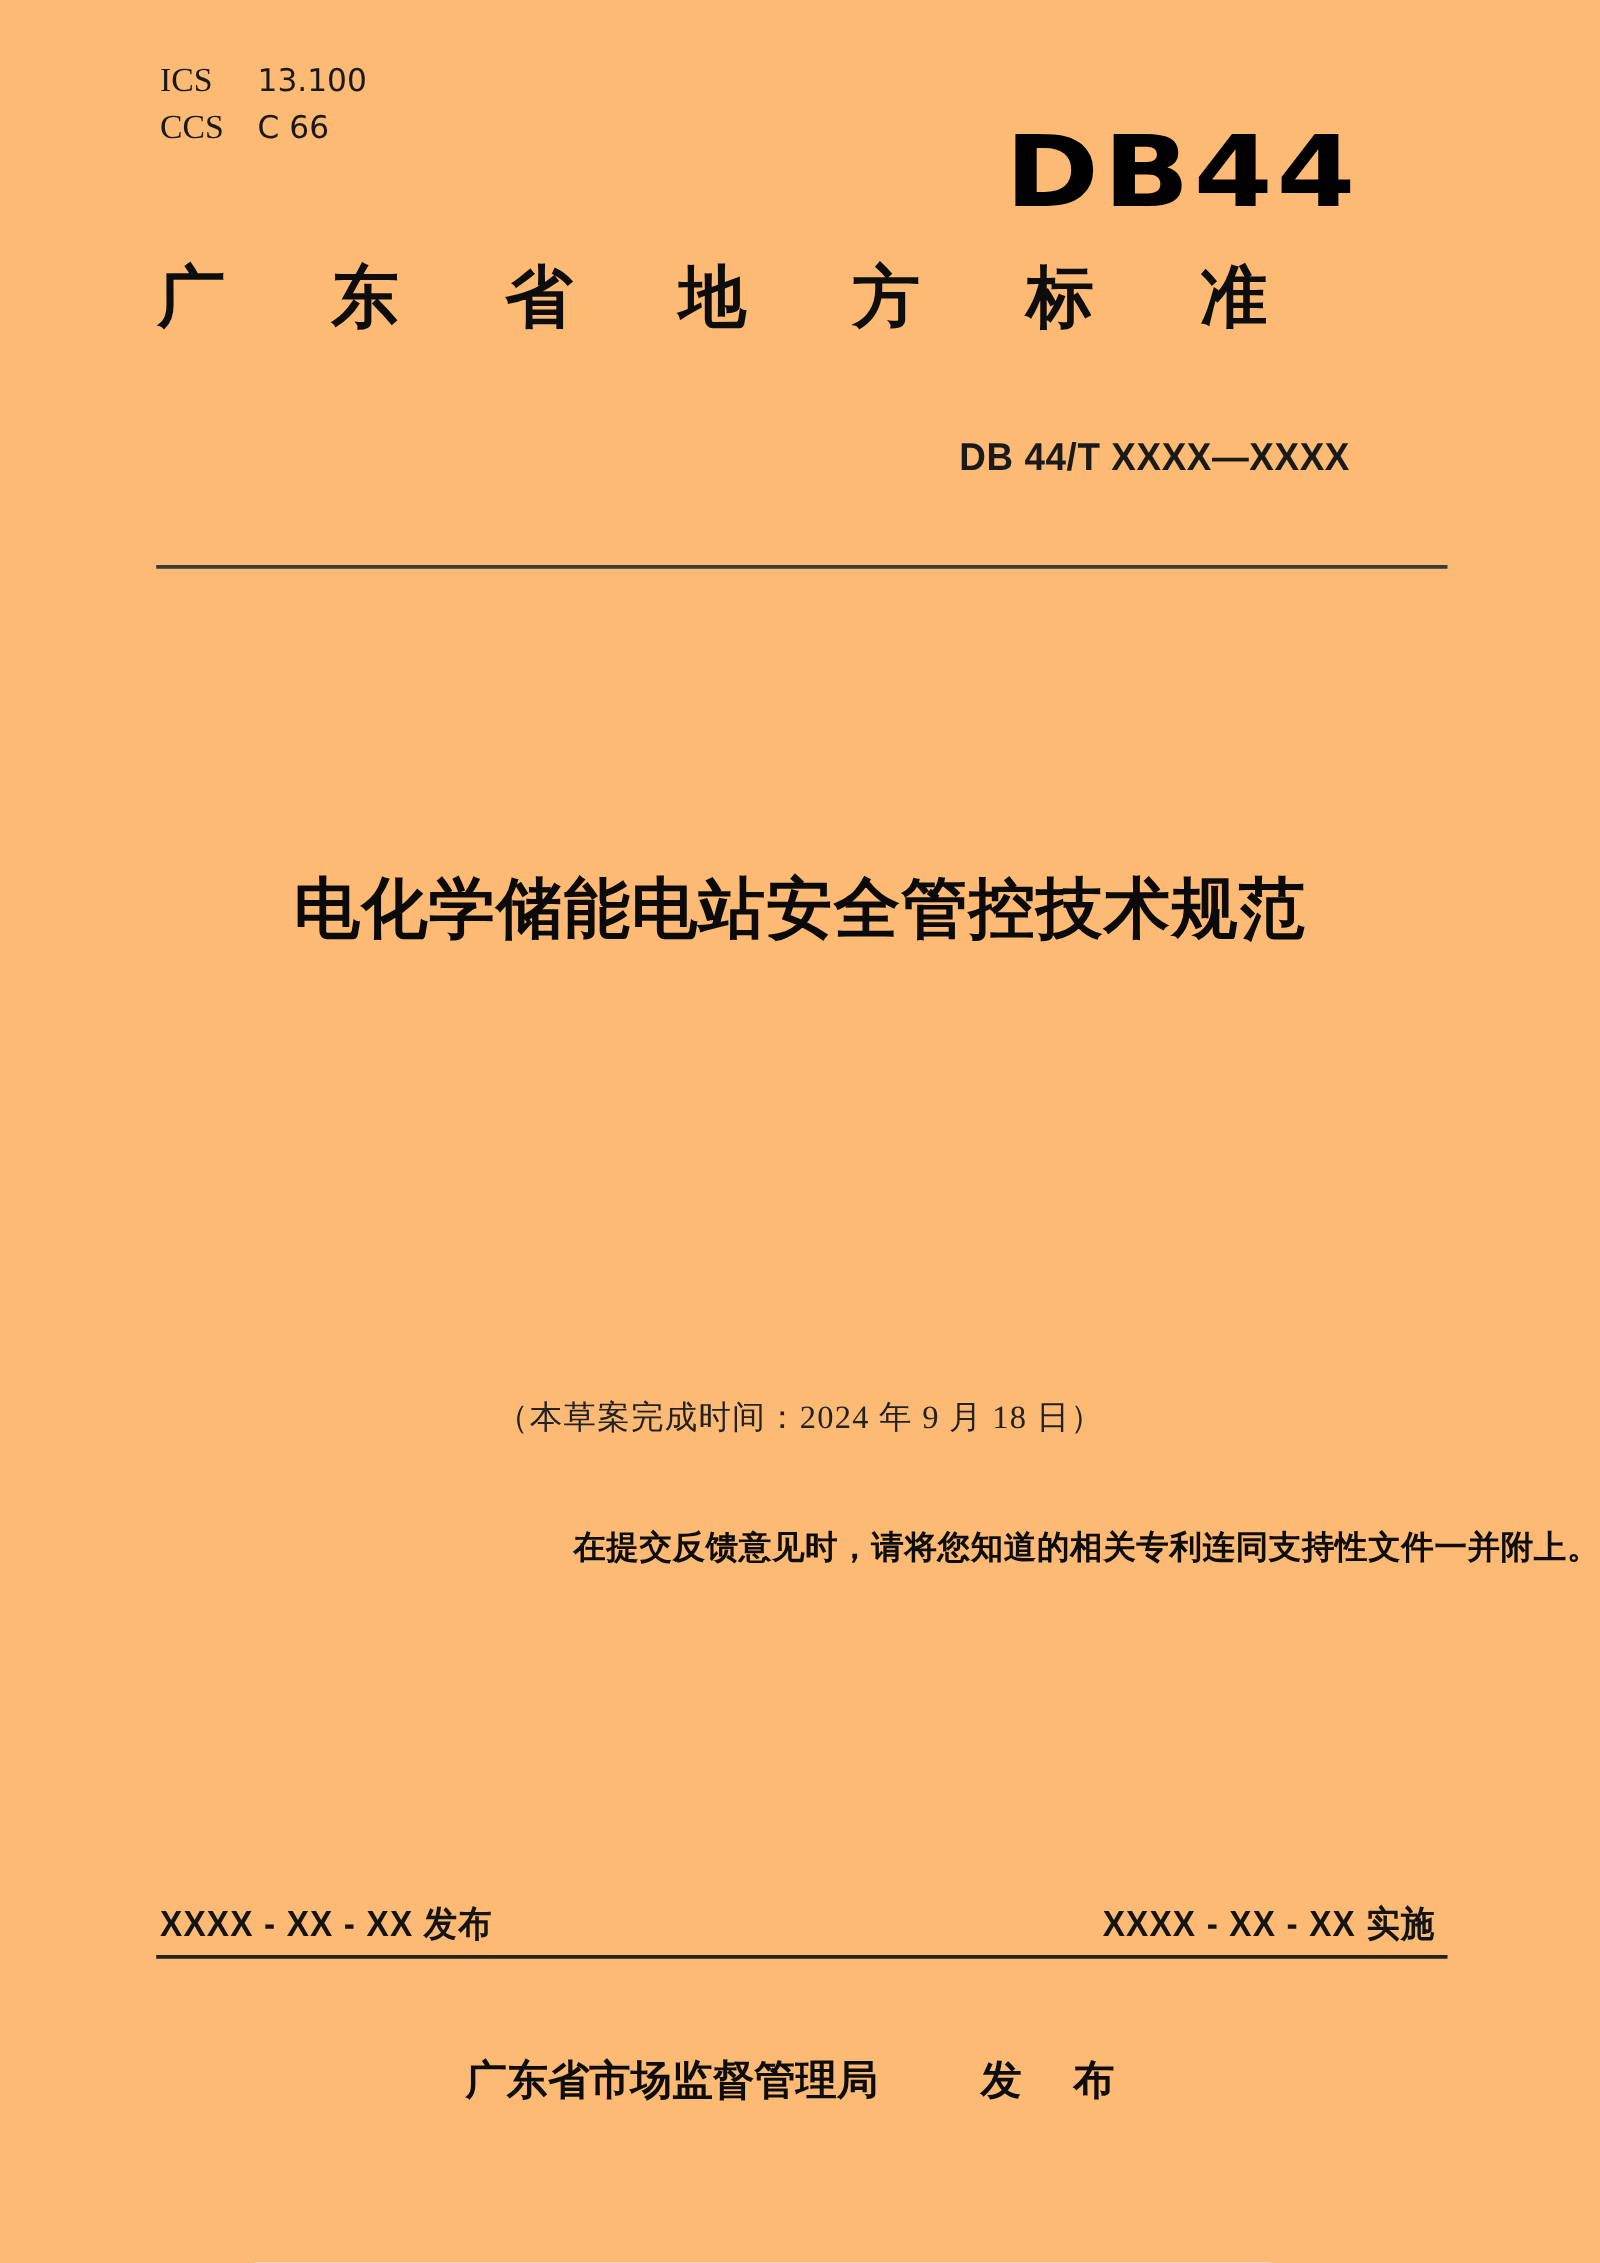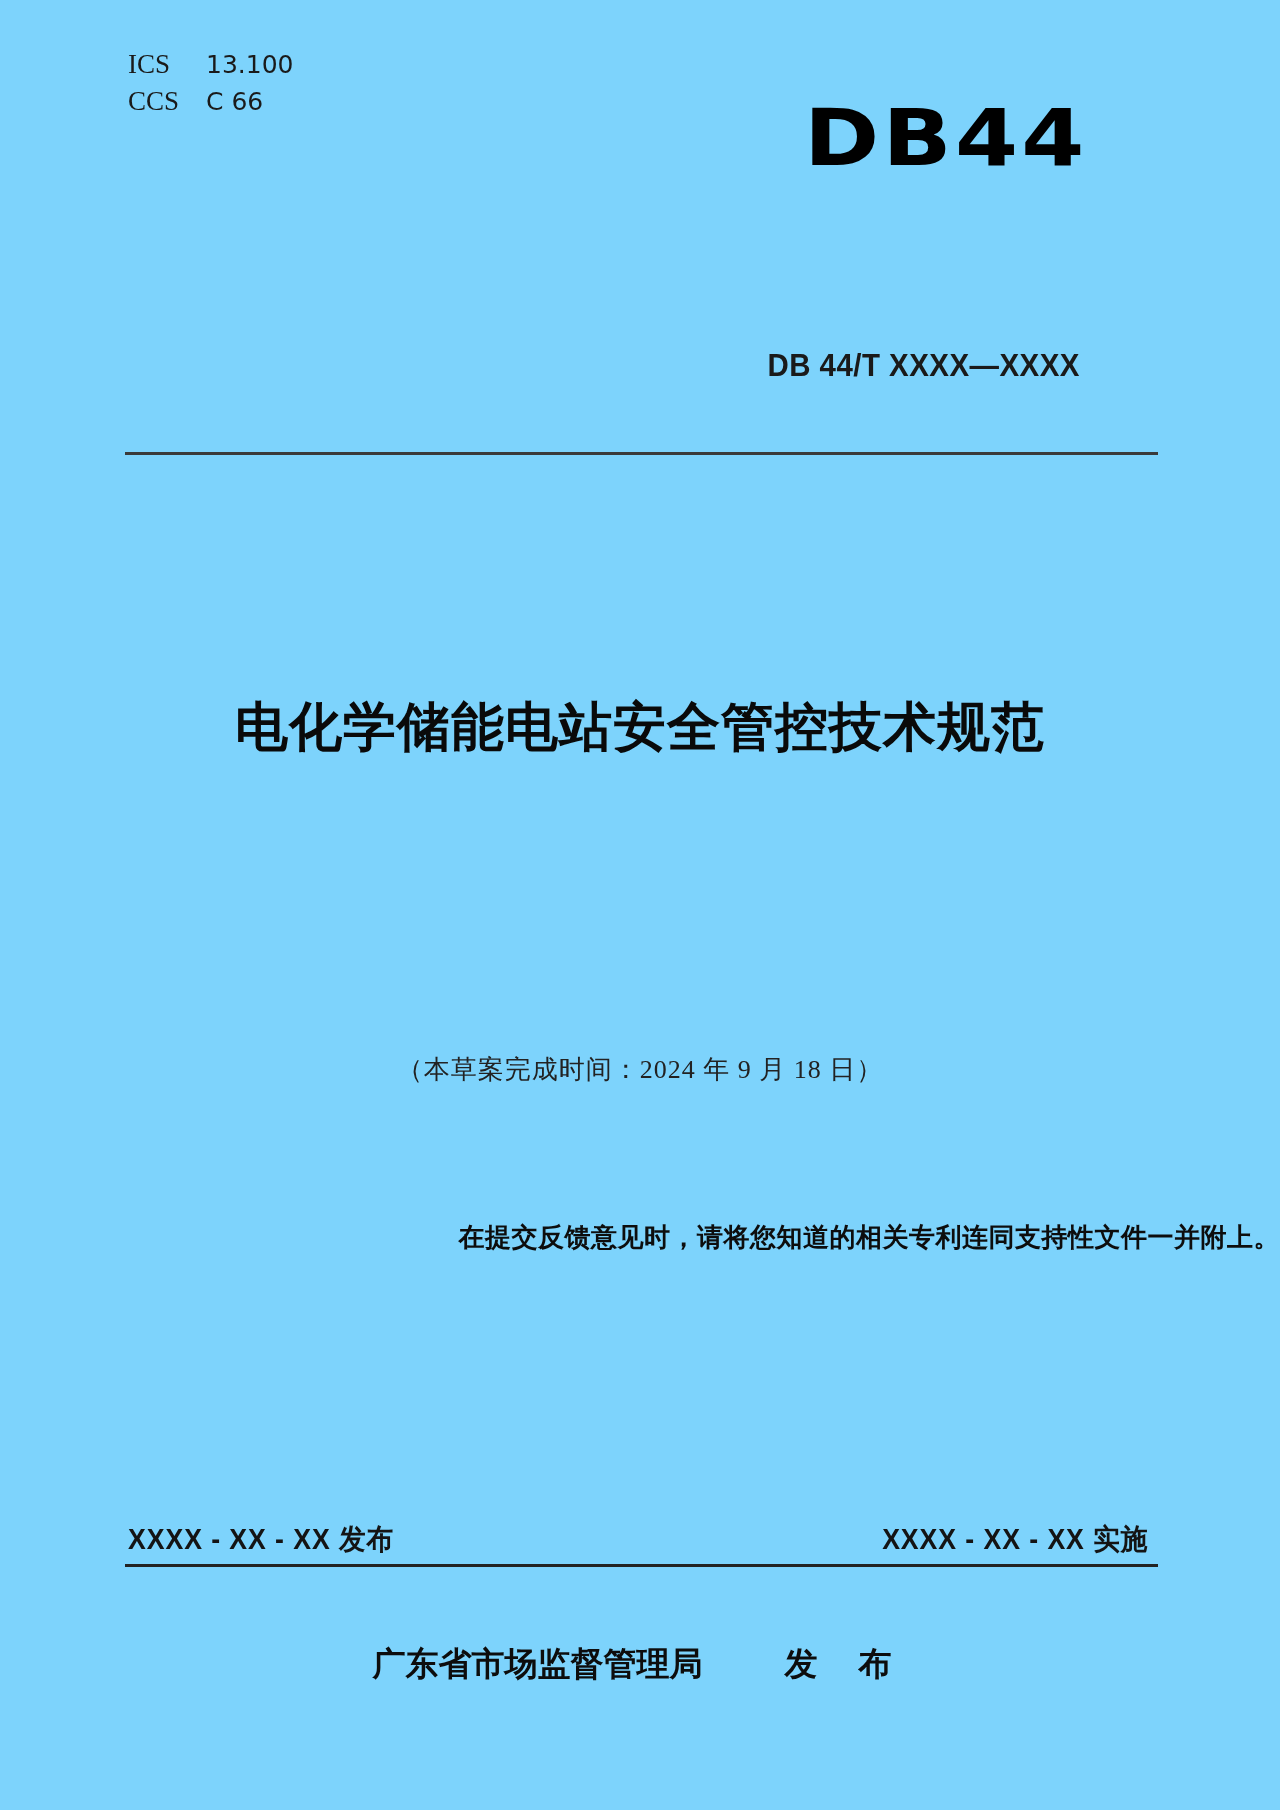--- a/index.html
+++ b/index.html
@@ -60,21 +60,21 @@
     font-family:"Liberation Serif",serif;
     font-size:29px;line-height:46px;color:#141414;
   }
   
   .draft-status{
     position:absolute;top:1056px;left:0;width:100%;text-align:center;
     font-family:"Liberation Serif",serif;
     font-size:27px;color:#222;letter-spacing:5px;
   }
   .draft-date{
-    position:absolute;top:1052px;left:0;width:100%;text-align:center;
+    position:absolute;top:1116px;left:0;width:100%;text-align:center;
     font-family:"Liberation Serif",serif;
     font-size:26px;color:#222;letter-spacing:1px;
   }
   
   .notice{
     position:absolute;top:1220px;left:0;width:100%;text-align:right;
     font-size:26px;font-weight:bold;color:#0d0d0d;letter-spacing:0.5px;
   }
   
   .dates-row{
@@ -91,33 +91,34 @@
   .publisher-row{
     position:absolute;top:1642px;left:0;width:100%;
     display:flex;justify-content:center;align-items:baseline;gap:82px;
     font-size:33px;font-weight:bold;color:#0d0d0d;
   }
   .publisher-row .fabu{letter-spacing:16px;}
 </style>
 </head>
 <body>
 
-<div class="page" style="background: #7dd3fc; color: rgb(17, 17, 17);">
+<div class="page" style="background: #fdba74; color: rgb(17, 17, 17);">
 
   <div class="ics-block">
     <div class="row">
       <span class="lbl">ICS</span><span class="val">13.100</span>
     </div>
     <div class="row">
       <span class="lbl">CCS</span><span class="val">C 66</span>
     </div>
   </div>
 
   <div class="logo">DB44</div>
 
+  <div class="standard-type">广东省地方标准</div>
 
   <div class="doc-number">DB 44/T XXXX—XXXX</div>
 
   <div class="rule rule-top"></div>
 
   <div class="title-cn">电化学储能电站安全管控技术规范</div>
 
 
 
   <div class="draft-date">（本草案完成时间：2024 年 9 月 18 日）</div>

